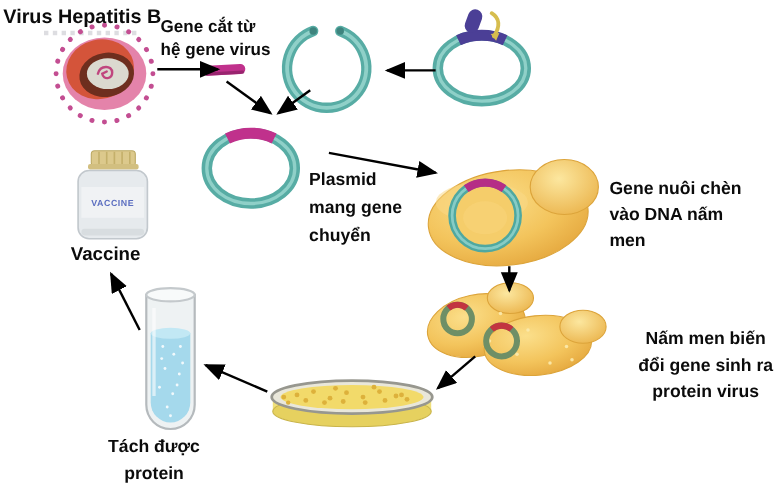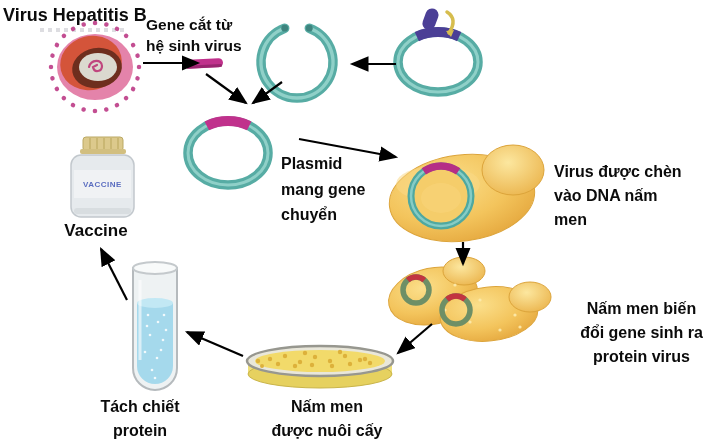--- a/index.html
+++ b/index.html
@@ -179,28 +179,26 @@
       <line x1="299" y1="139" x2="396" y2="157" marker-end="url(#ah)"></line>
       <line x1="463" y1="242" x2="463" y2="264" marker-end="url(#ah)"></line>
       <line x1="432" y1="324" x2="398" y2="353" marker-end="url(#ah)"></line>
       <line x1="243" y1="356" x2="187" y2="332" marker-end="url(#ah)"></line>
       <line x1="127" y1="300" x2="101" y2="249" marker-end="url(#ah)"></line>
     </g>
   </svg>
 
   <div class="lbl small" style="left:3px;   top:5px;">Virus Hepatitis B</div>
   <div class="lbl tight" style="left:146px; top:15px; width:122px;">Gene cắt từ
-hệ sinh virus</div>
+hệ gene virus</div>
   <div class="lbl" style="left:281px; top:151px; width:120px; line-height:1.6;">Plasmid
 mang gene
 chuyển</div>
-  <div class="lbl" style="left:554px; top:160px; width:150px;">Virus được chèn
+  <div class="lbl" style="left:554px; top:160px; width:150px;">Gene nuôi chèn
 vào DNA nấm
 men</div>
   <div class="lbl center" style="left:559px; top:272px; width:165px;margin-top:25px;">Nấm men biến
 đổi gene sinh ra
 protein virus</div>
-  <div class="lbl center" style="left:252px; top:395px; width:150px;">Nấm men
-được nuôi cấy</div>
-  <div class="lbl center" style="left:78px;  top:395px; width:124px;">Tách chiết
+  <div class="lbl center" style="left:78px;  top:395px; width:124px;">Tách được
 protein</div>
   <div class="lbl center big" style="left:56px; top:218px; width:80px;">Vaccine</div>
 </div>
 
 </body></html>

